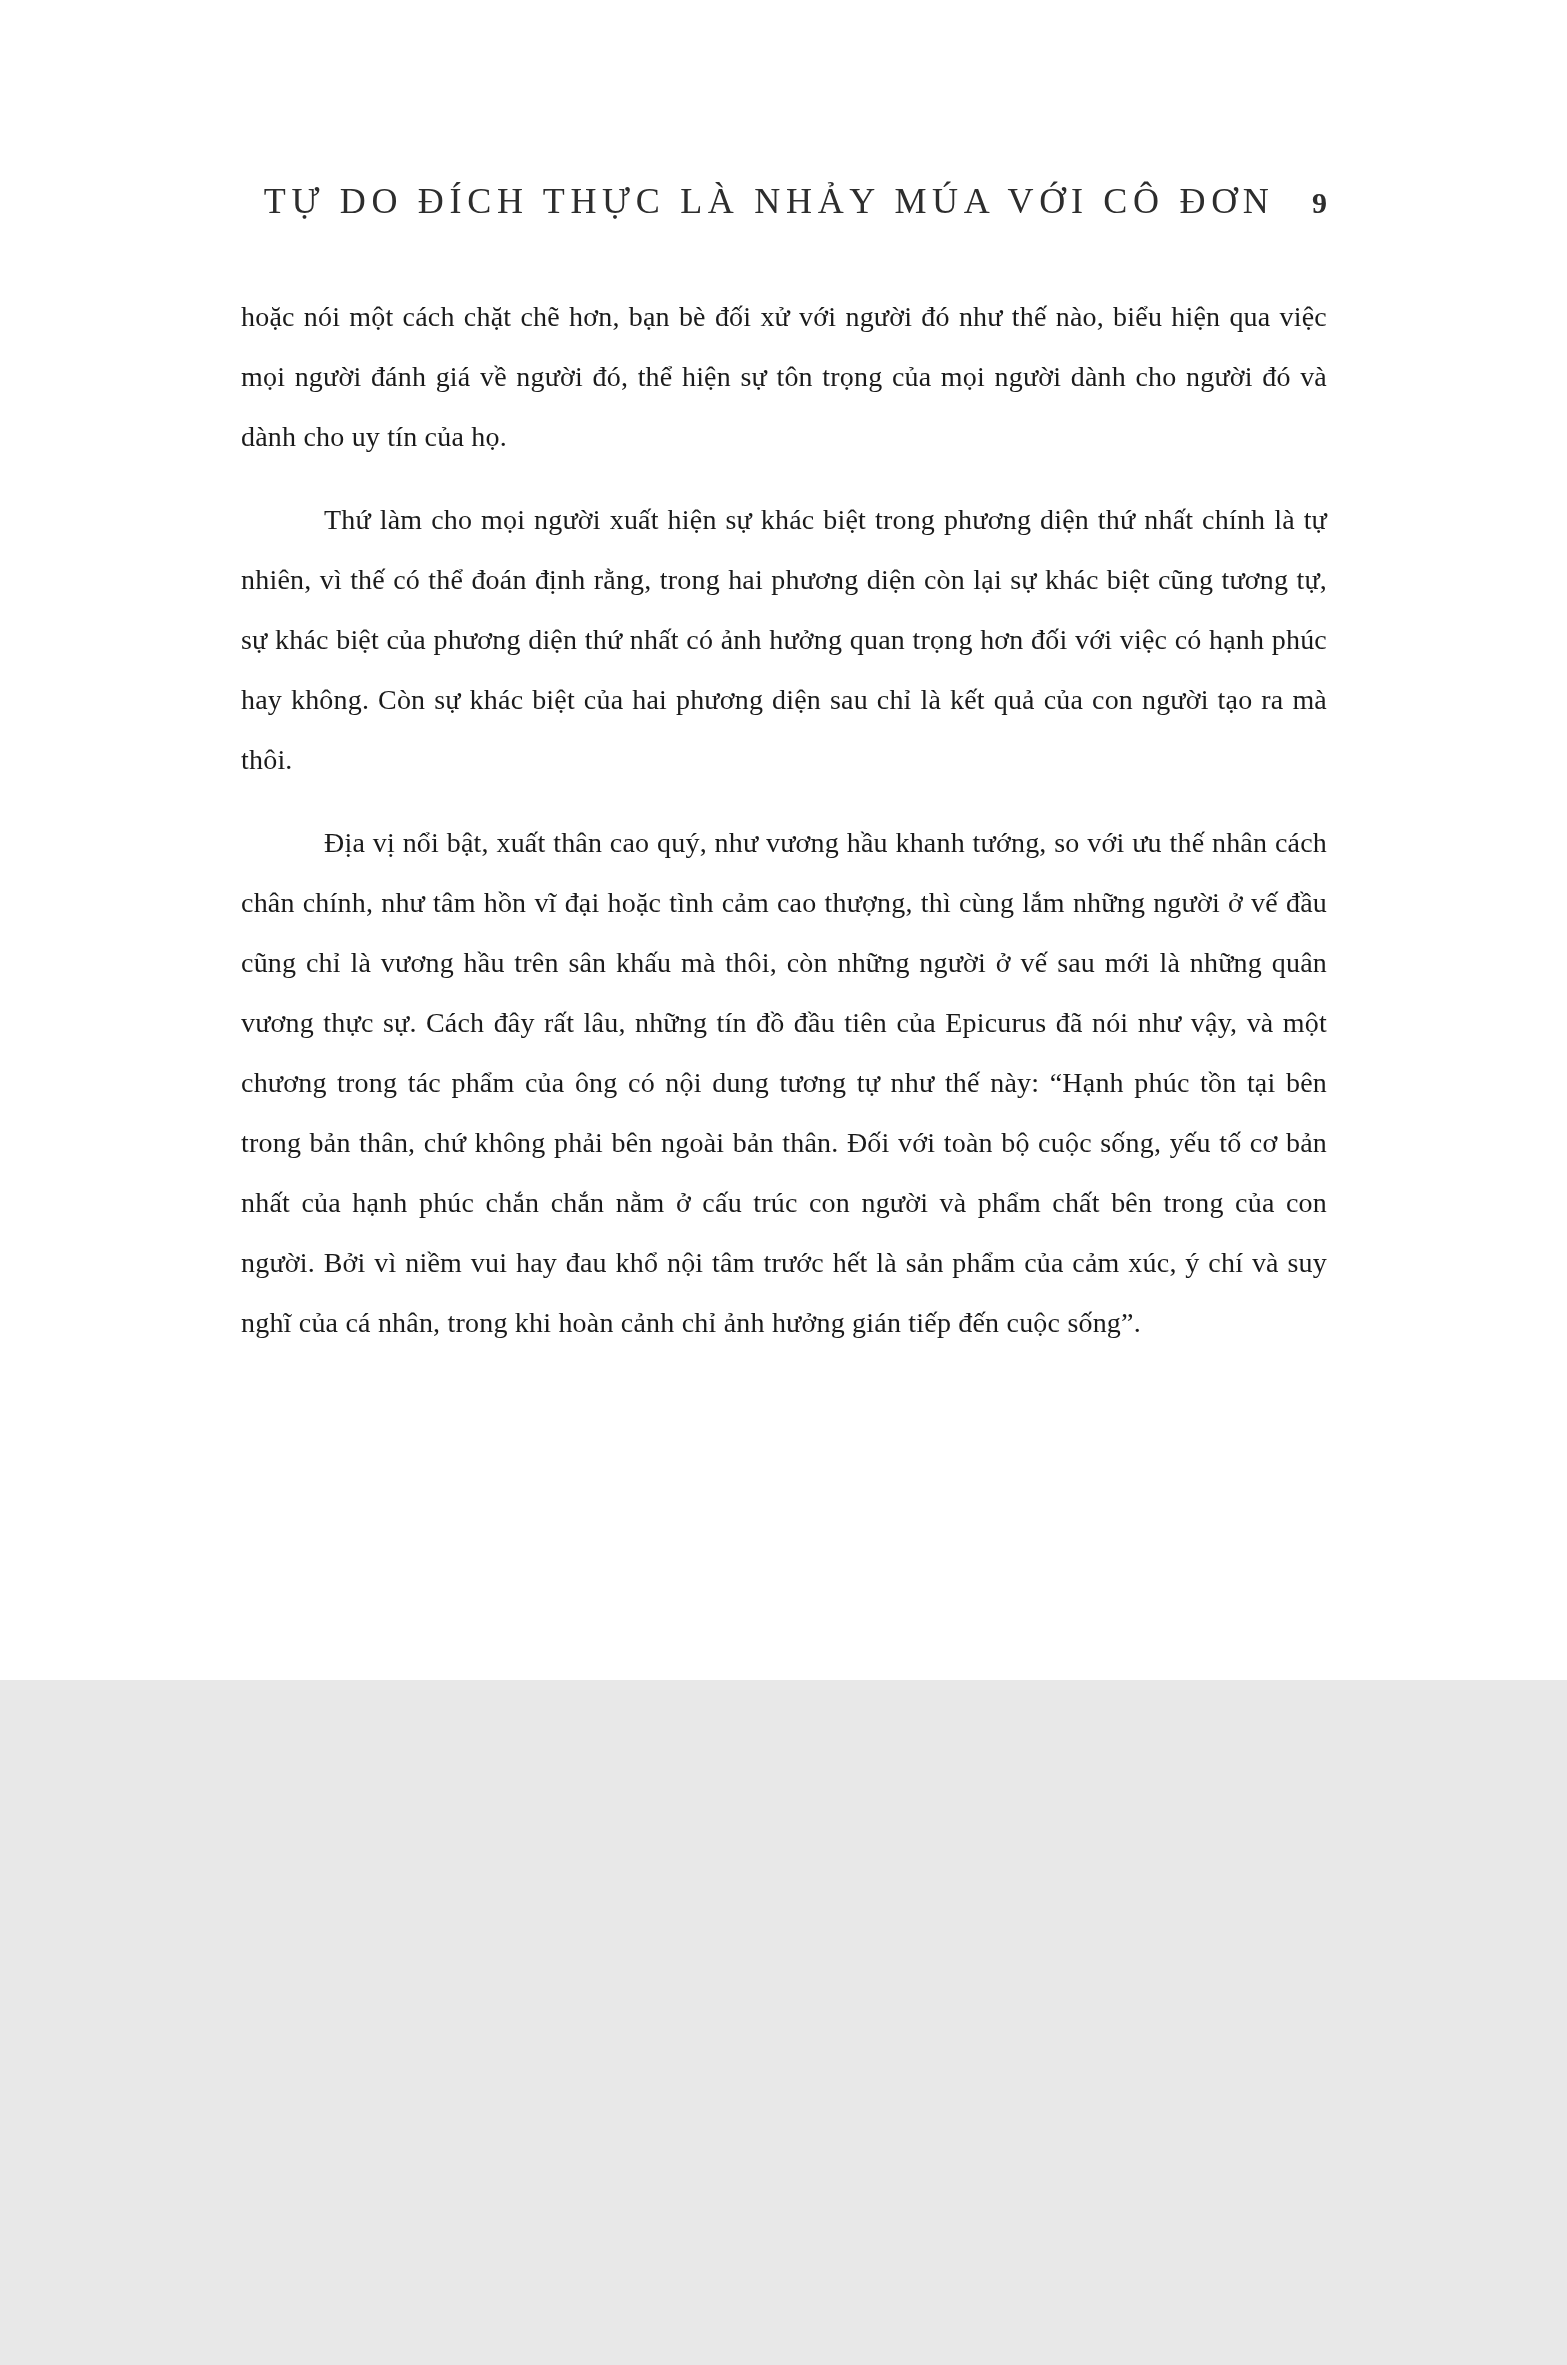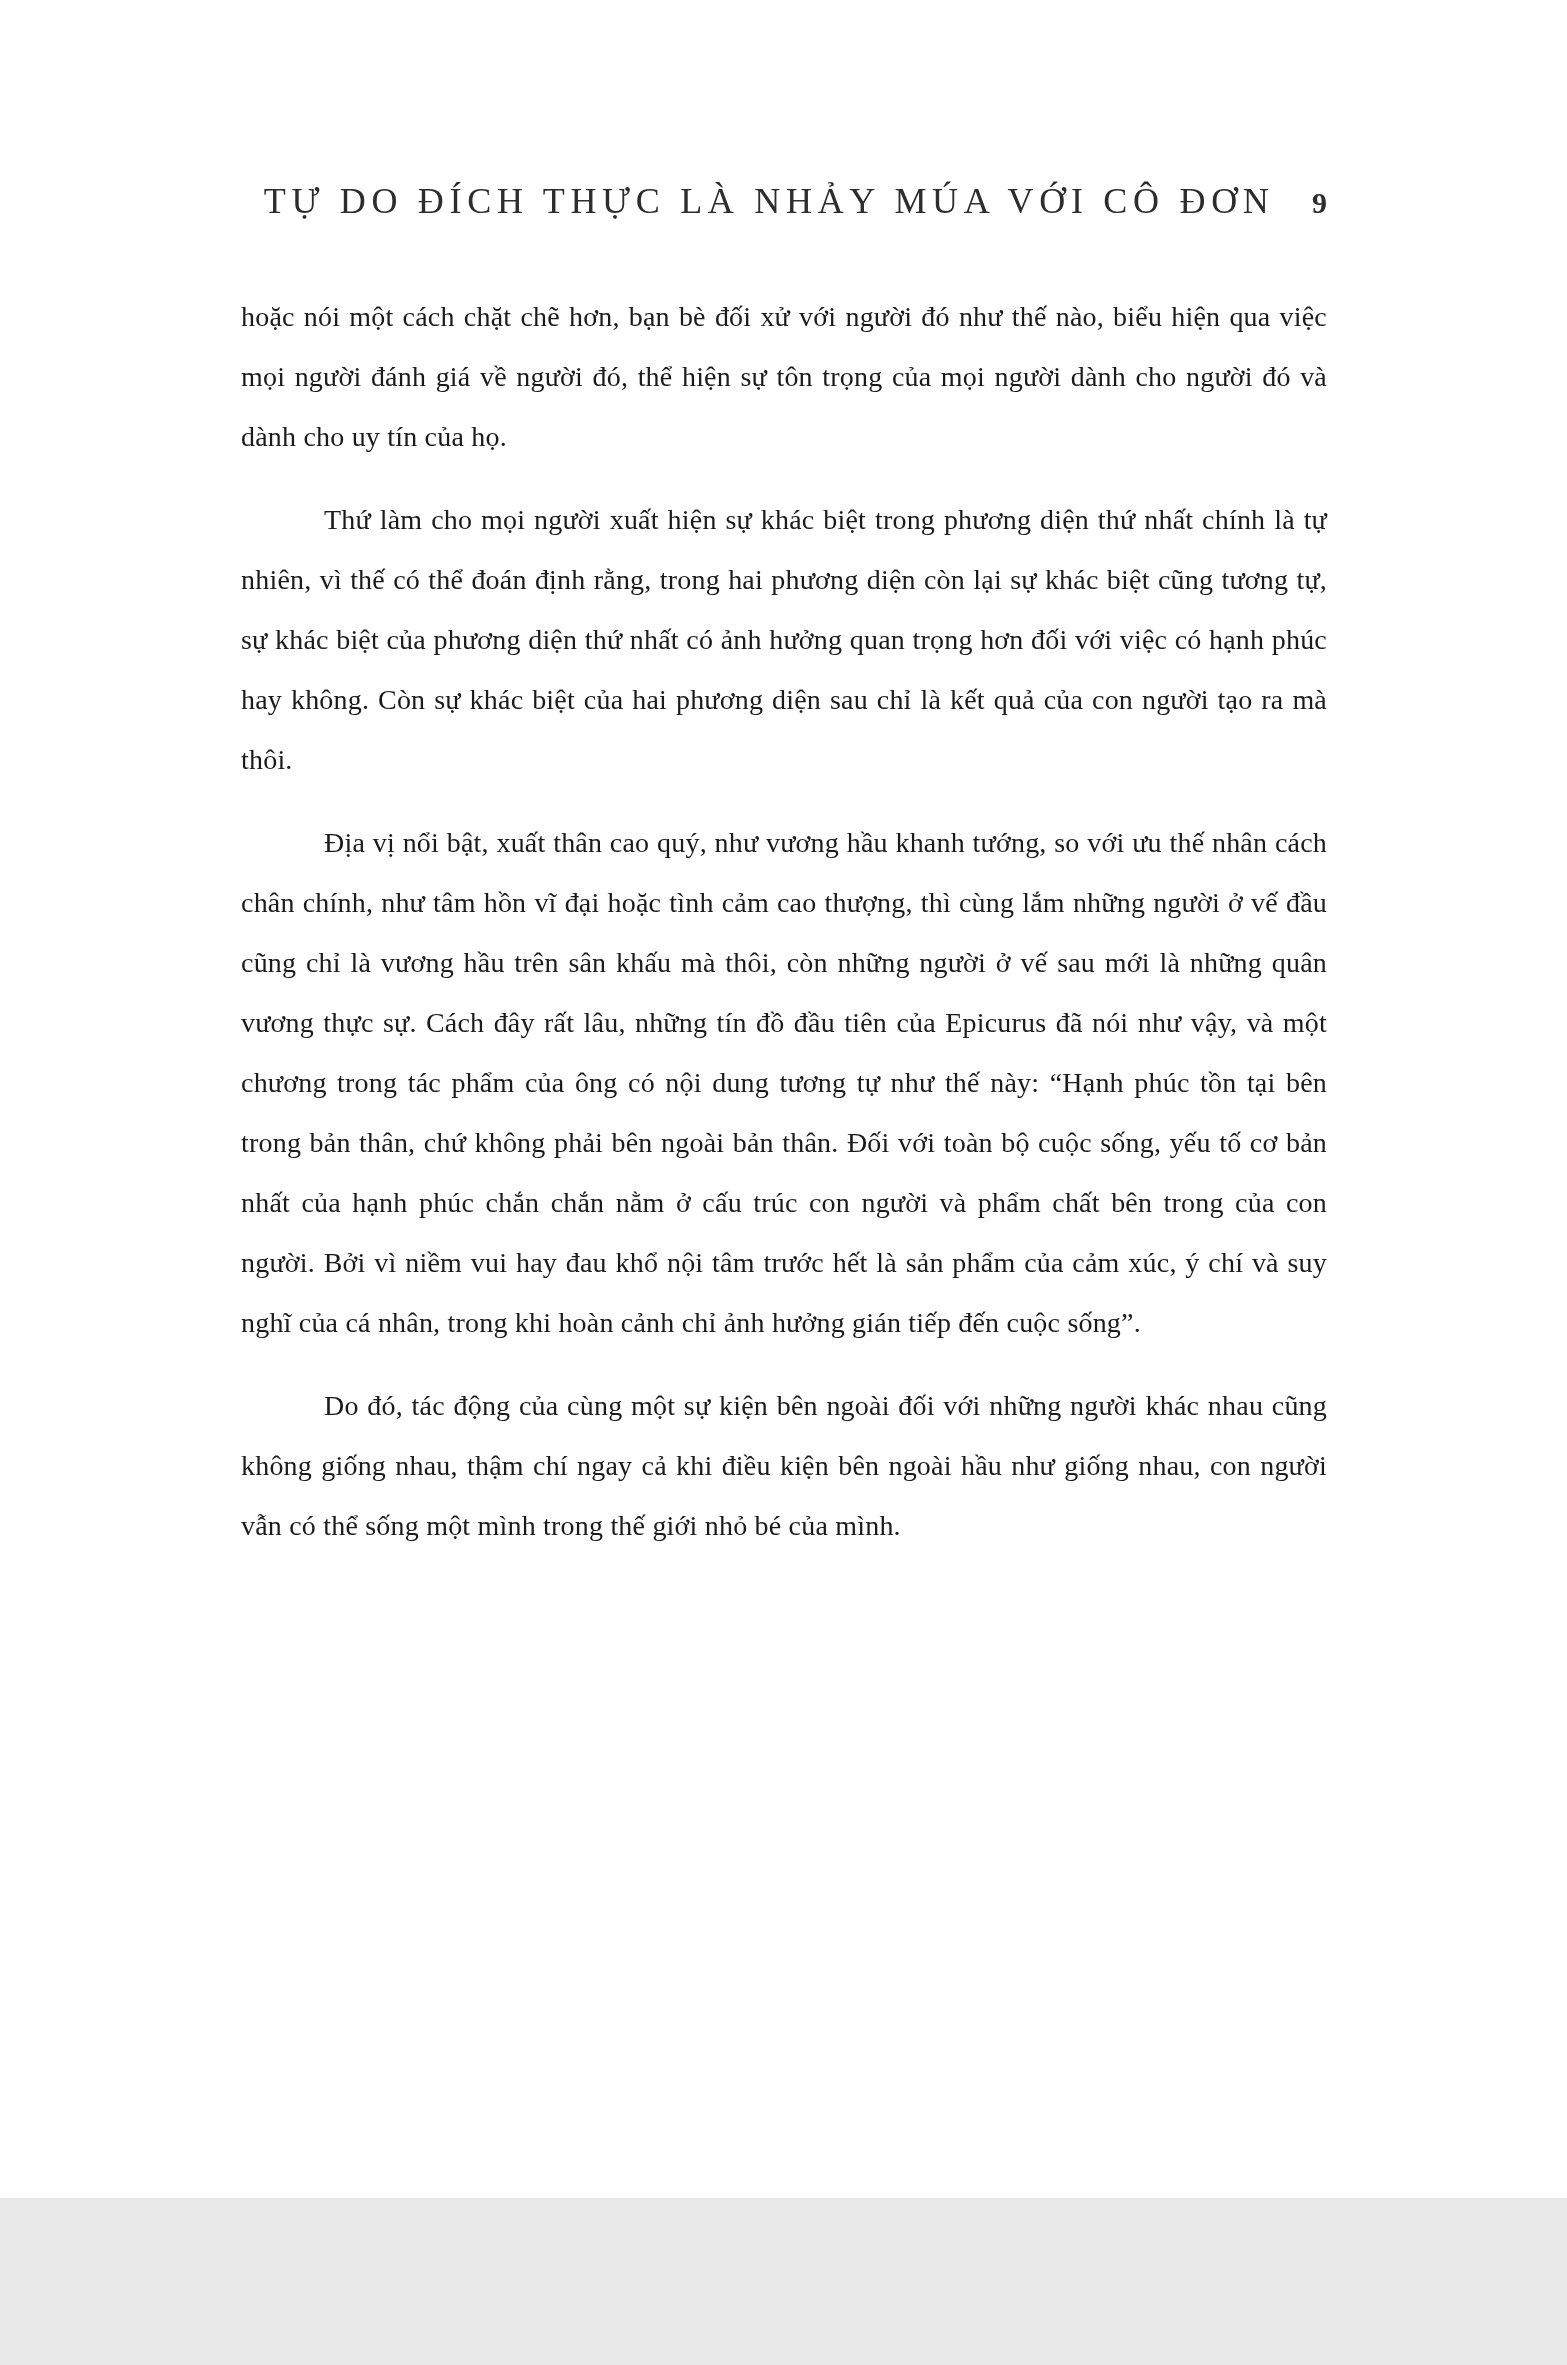--- a/index.html
+++ b/index.html
@@ -5,21 +5,21 @@
   :root{
     --text-color:#1b1b1b;
     --bg-color:#ffffff;
     --header-color:#2d2d2d;
   }
   html,body{margin:0;padding:0;}
   body{background:#e8e8e8;}
   .page{
     position:relative;
     width:1568px;
-    height:2198px;
+    height:1680px;
     margin:0 auto;
     background:var(--bg-color);
     font-family:"Liberation Serif", serif;
     color:var(--text-color);
     overflow:hidden;
   }
   .page-header{
     position:absolute;
     top:177px;
     left:241px;
@@ -71,16 +71,15 @@
 <div class="page">
   <header class="page-header">
     <div class="running-title">TỰ DO ĐÍCH THỰC LÀ NHẢY MÚA VỚI CÔ ĐƠN</div>
     <div class="page-number">9</div>
   </header>
 
   <main class="body-text" id="paragraphs">
       <p class="">hoặc nói một cách chặt chẽ hơn, bạn bè đối xử với người đó như thế nào, biểu hiện qua việc mọi người đánh giá về người đó, thể hiện sự tôn trọng của mọi người dành cho người đó và dành cho uy tín của họ.</p>
       <p class="indent">Thứ làm cho mọi người xuất hiện sự khác biệt trong phương diện thứ nhất chính là tự nhiên, vì thế có thể đoán định rằng, trong hai phương diện còn lại sự khác biệt cũng tương tự, sự khác biệt của phương diện thứ nhất có ảnh hưởng quan trọng hơn đối với việc có hạnh phúc hay không. Còn sự khác biệt của hai phương diện sau chỉ là kết quả của con người tạo ra mà thôi.</p>
       <p class="indent">Địa vị nổi bật, xuất thân cao quý, như vương hầu khanh tướng, so với ưu thế nhân cách chân chính, như tâm hồn vĩ đại hoặc tình cảm cao thượng, thì cùng lắm những người ở vế đầu cũng chỉ là vương hầu trên sân khấu mà thôi, còn những người ở vế sau mới là những quân vương thực sự. Cách đây rất lâu, những tín đồ đầu tiên của Epicurus đã nói như vậy, và một chương trong tác phẩm của ông có nội dung tương tự như thế này: “Hạnh phúc tồn tại bên trong bản thân, chứ không phải bên ngoài bản thân. Đối với toàn bộ cuộc sống, yếu tố cơ bản nhất của hạnh phúc chắn chắn nằm ở cấu trúc con người và phẩm chất bên trong của con người. Bởi vì niềm vui hay đau khổ nội tâm trước hết là sản phẩm của cảm xúc, ý chí và suy nghĩ của cá nhân, trong khi hoàn cảnh chỉ ảnh hưởng gián tiếp đến cuộc sống”.</p>
-      <p class="indent">Do đó, tác động của cùng một sự kiện bên ngoài đối với những người khác nhau cũng không giống nhau, thậm chí ngay cả khi điều kiện bên ngoài hầu như giống nhau, con người vẫn có thể sống một mình trong thế giới nhỏ bé của mình.</p>
     </main>
 </div>
 
 
 </body></html>

